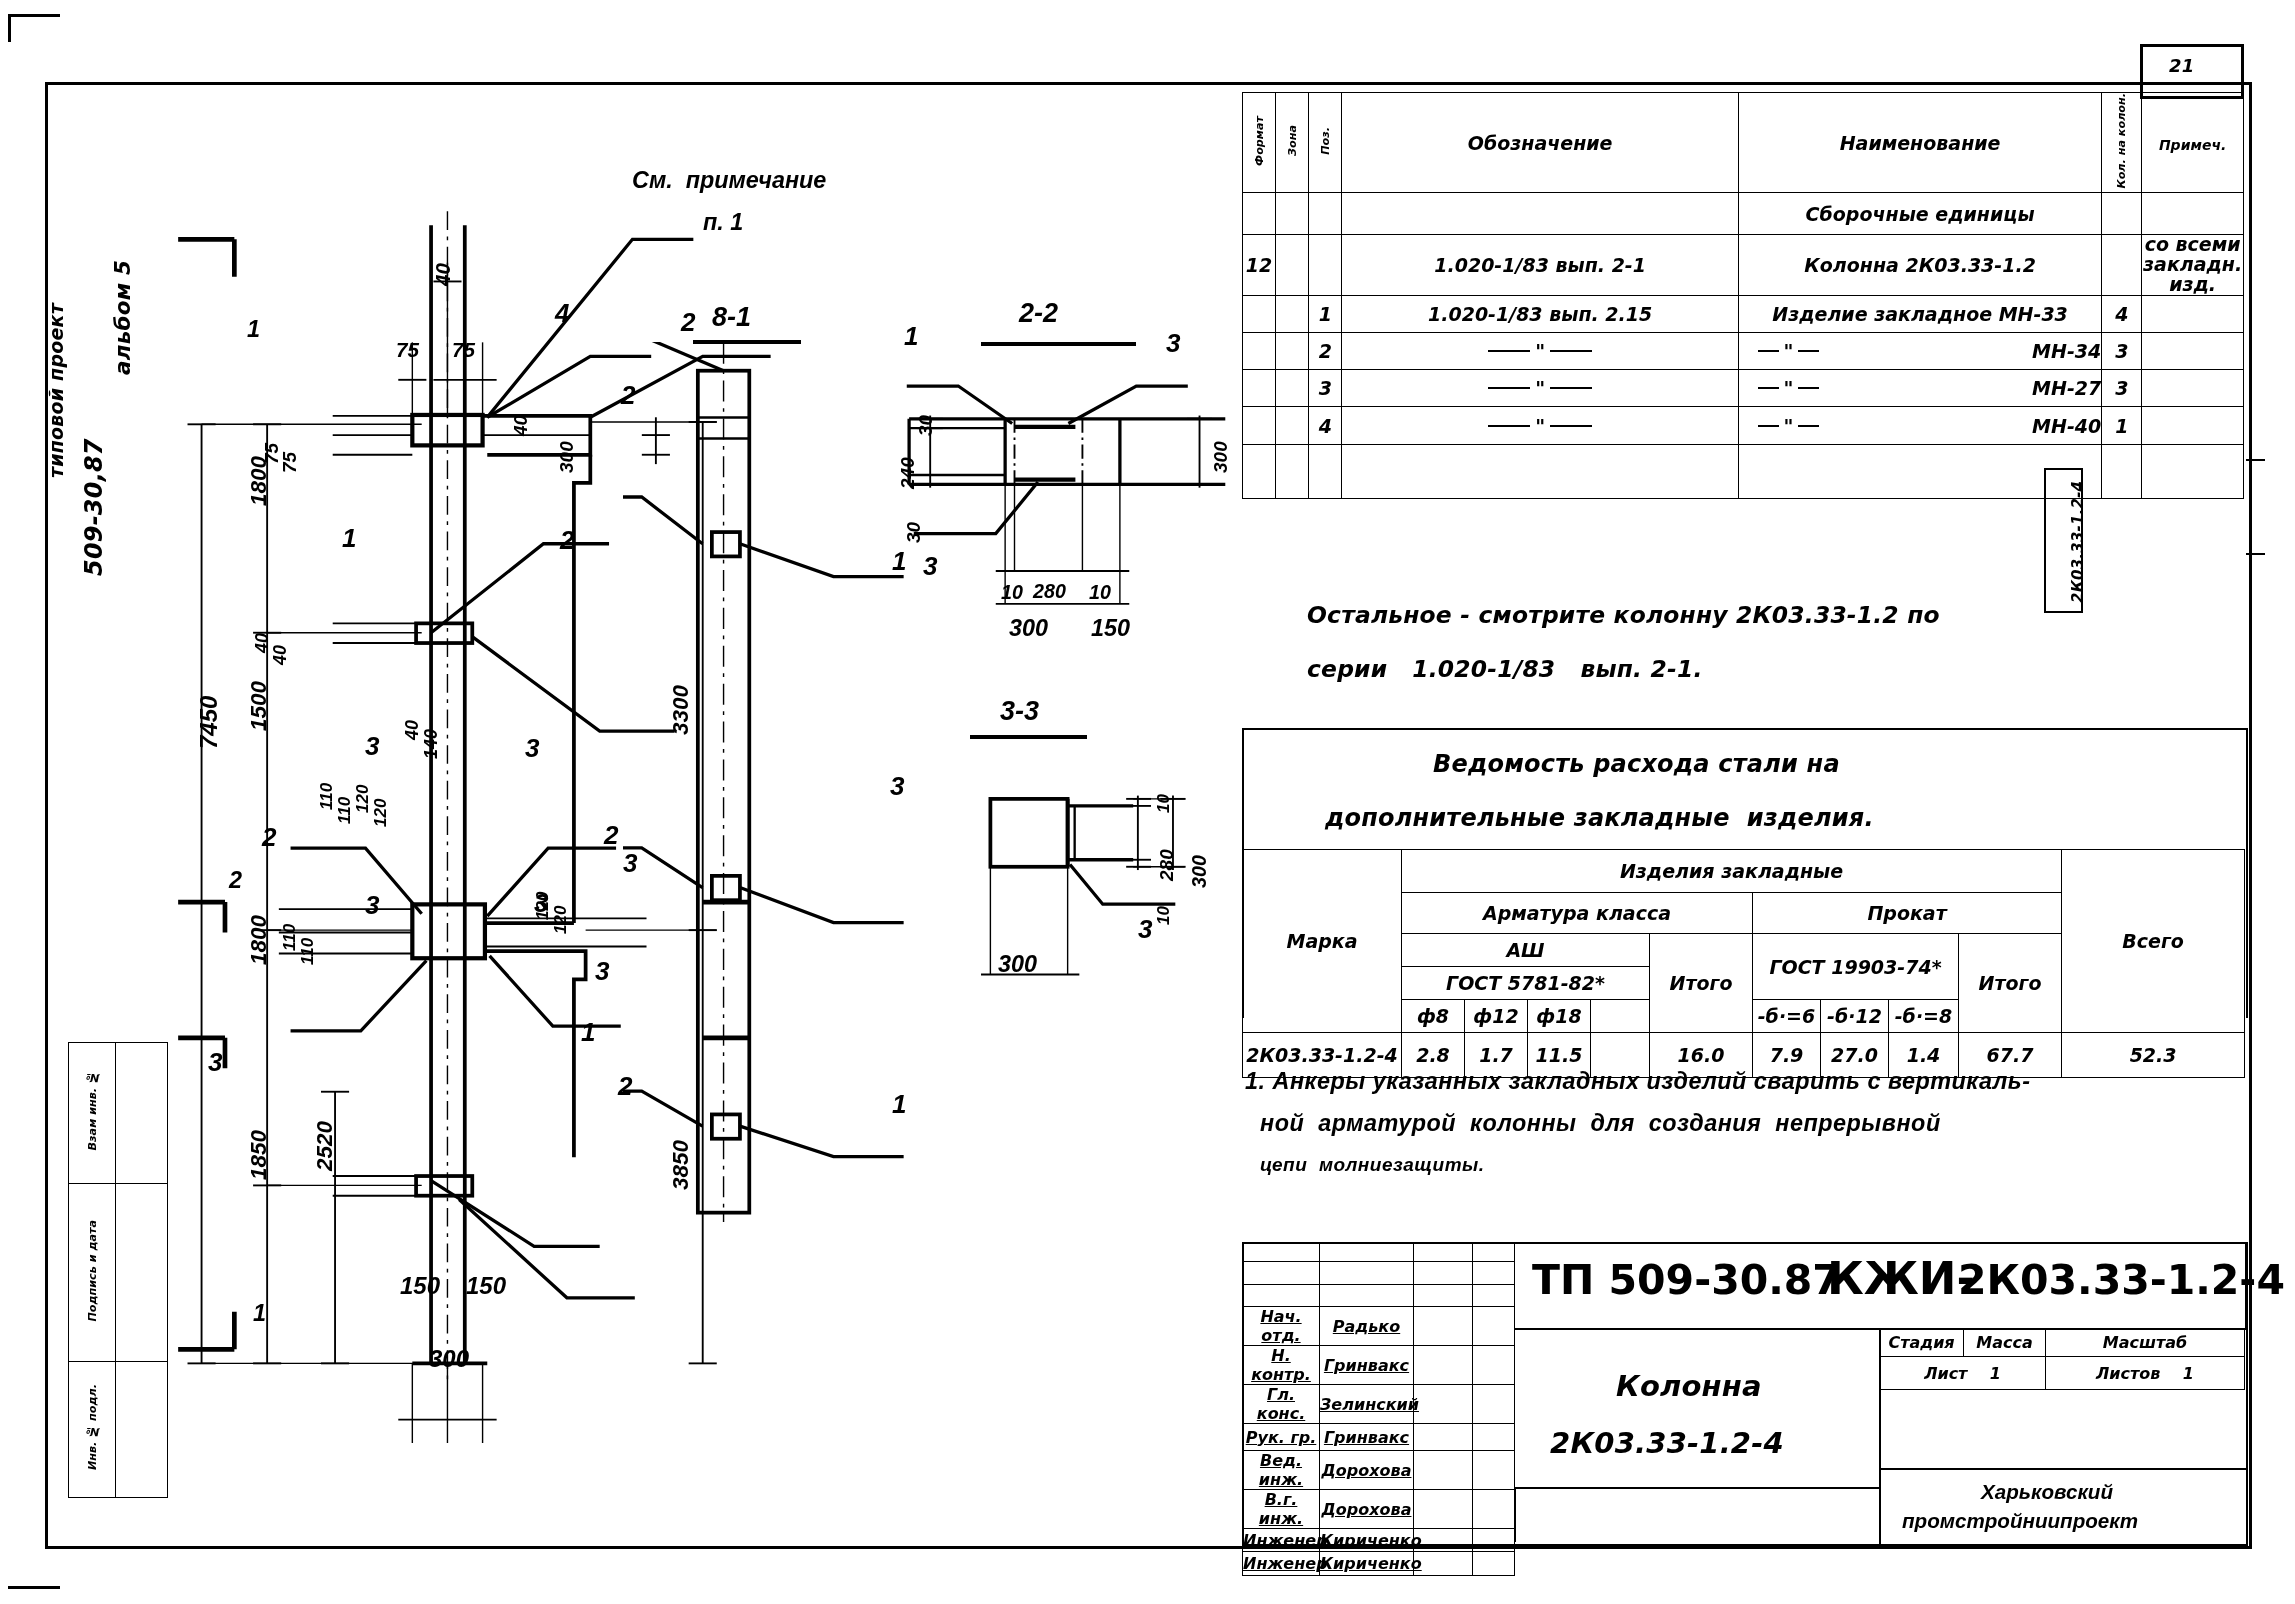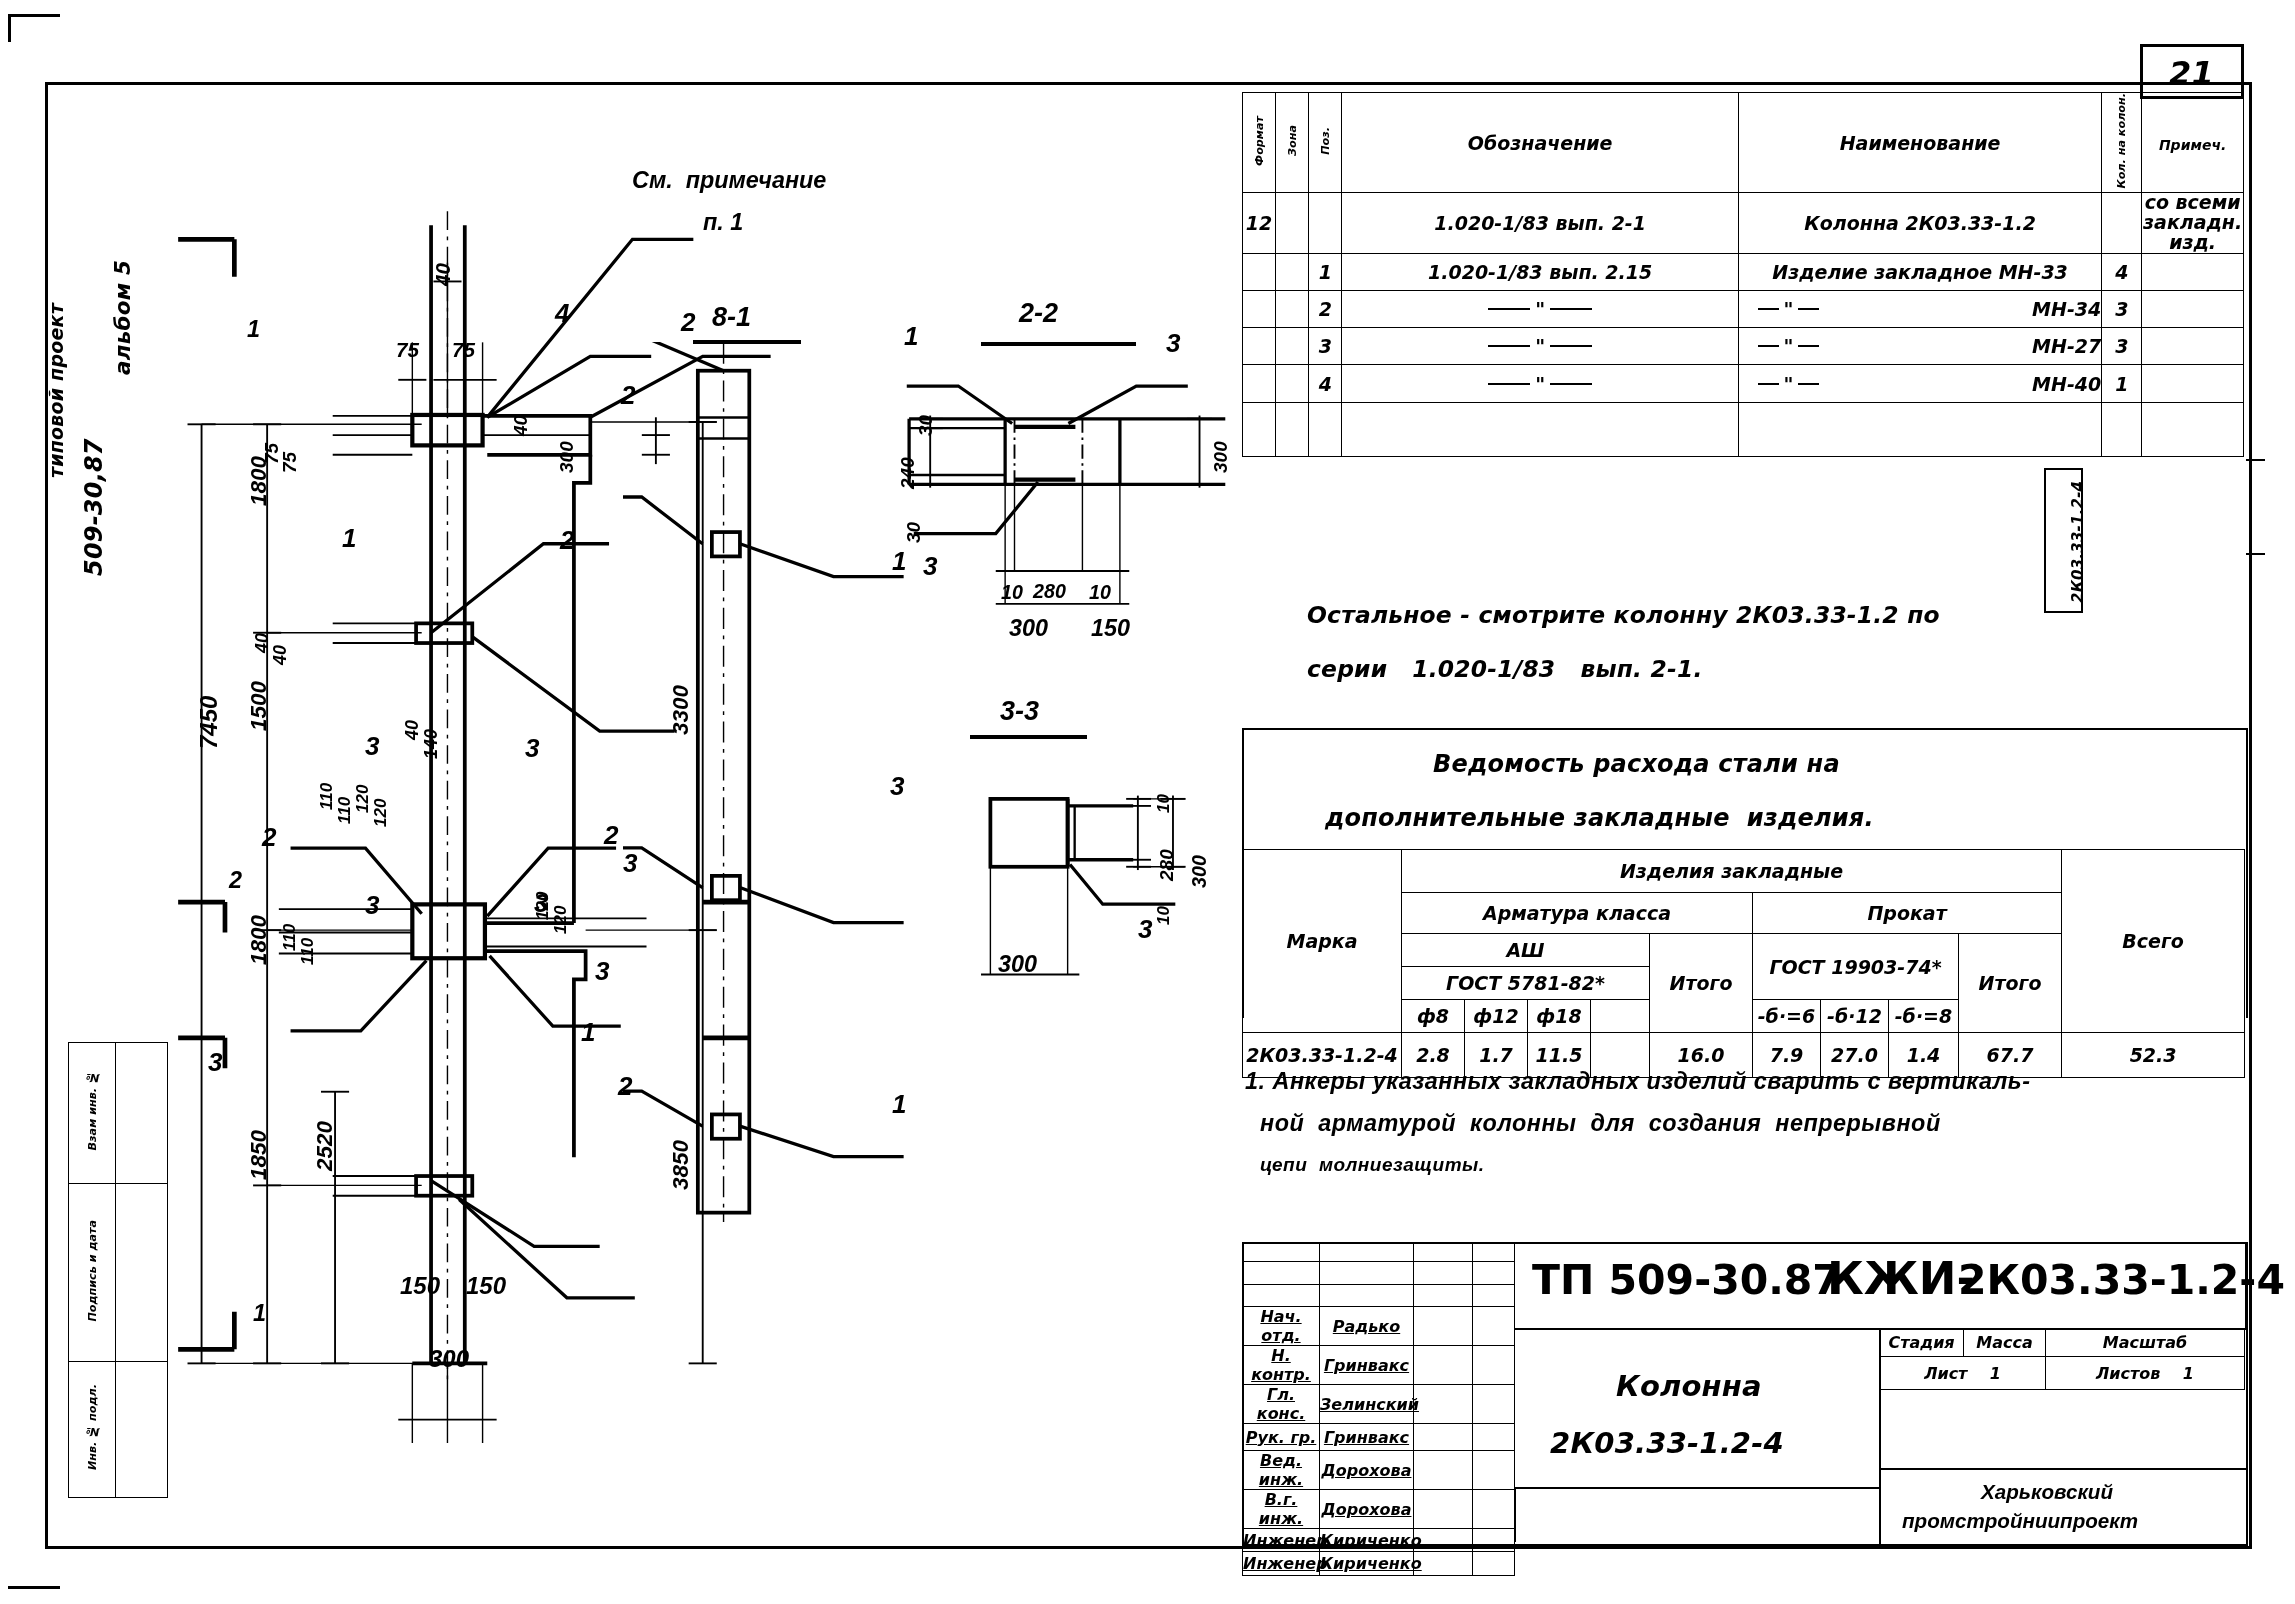--- a/index.html
+++ b/index.html
@@ -59,21 +59,21 @@
   <div class="ln hl" style="left:8.4px;top:14px;width:52px;height:2.8px;"></div>
   <div class="ln vl" style="left:8.4px;top:14px;width:2.8px;height:28px;"></div>
   <div class="ln hl" style="left:8.4px;top:1586px;width:52px;height:2.8px;"></div>
 
   <div id="outer-border"></div>
 
   <div class="ln hl" style="left:2246px;top:459px;width:19px;height:2.3px;"></div>
   <div class="ln hl" style="left:2246px;top:553px;width:19px;height:2.3px;"></div>
 
   <div style="position:absolute;left:2140px;top:44px;width:98px;height:49px;border:3.3px solid #000;">
-    <div class="txt hand" style="left:26px;top:10.3px;font-size:32px;">21</div>
+    <div class="txt hand" style="left:26px;top:10.3px;font-size:18px;">21</div>
   </div>
   <div class="ln vl" style="left:2140px;top:44px;width:3.3px;height:49px;"></div>
 
   <table class="grid" id="bom" style="left:1242px;top:92px;width:1002px;">
     <colgroup>
       <col style="width:29px">
         <col style="width:29px">
         <col style="width:29px">
       <col style="width:347px">
         <col style="width:318px">
@@ -83,20 +83,29 @@
     <tbody>
         <tr style="height:98px;">
       <th><span class="vtxt xsmall">Формат</span></th>
       <th><span class="vtxt xsmall">Зона</span></th>
       <th><span class="vtxt xsmall">Поз.</span></th>
       <th><span>Обозначение</span></th>
       <th><span>Наименование</span></th>
       <th><span class="vtxt xsmall">Кол. на колон.</span></th>
       <th><span class="small">Примеч.</span></th>
     </tr>
+    <tr style="height:42px;">
+      <td></td>
+      <td></td>
+      <td></td>
+      <td></td>
+      <td class="lcell">Сборочные единицы</td>
+      <td></td>
+      <td></td>
+    </tr>
     <tr style="height:41px;">
       <td>12</td>
       <td></td>
       <td></td>
       <td class="lcell">1.020-1/83  вып. 2-1</td>
       <td class="lcell">Колонна  2К03.33-1.2</td>
       <td></td>
       <td class="xsmall" style="white-space:pre-line;line-height:1.05;">со всеми
 закладн.
 изд.</td>

